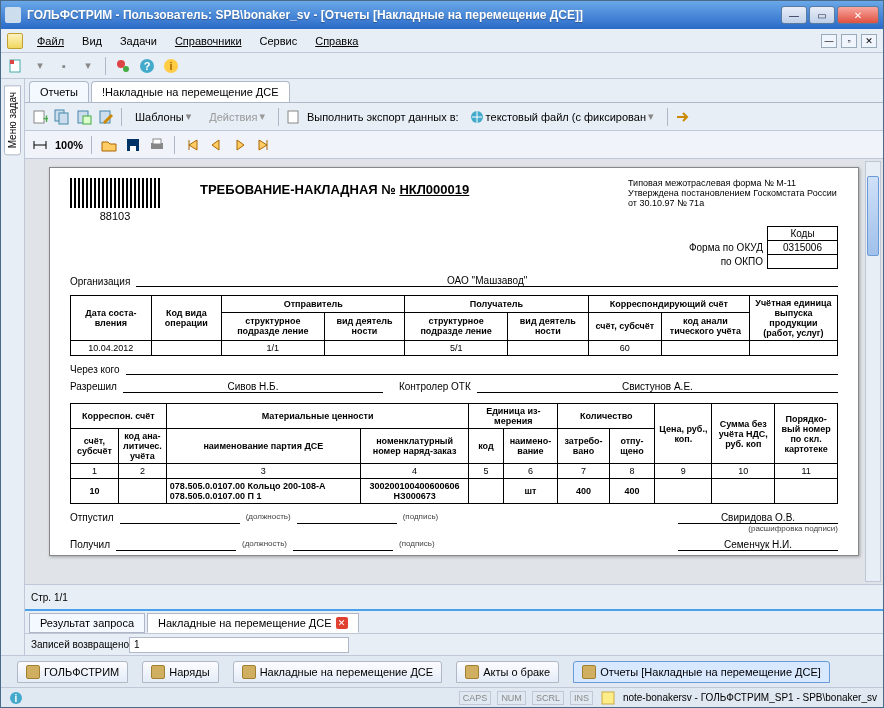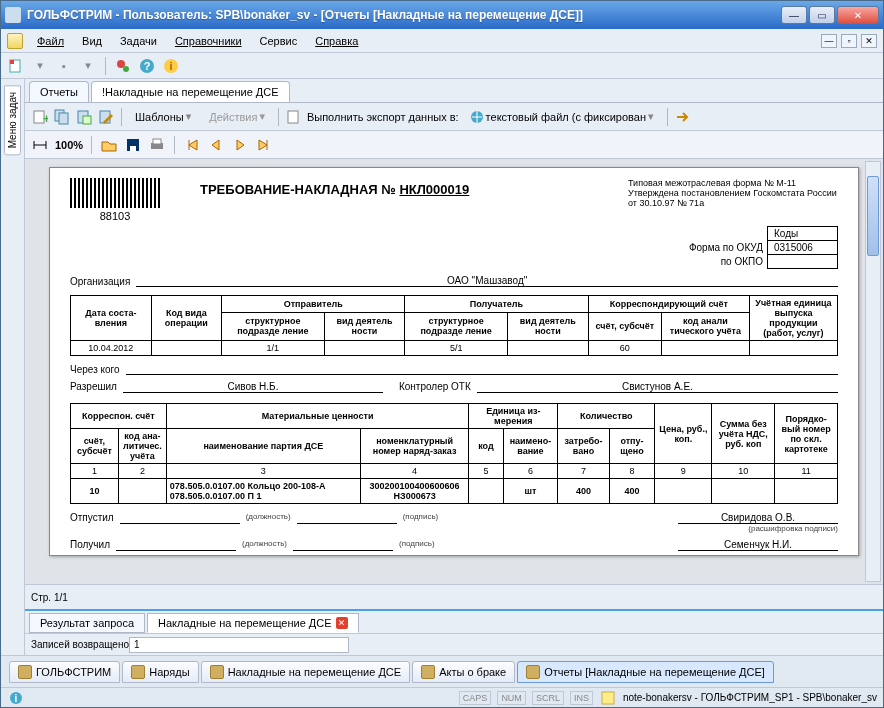--- a/index.html
+++ b/index.html
@@ -33,36 +33,36 @@
 .navarrow { width:18px;height:18px;display:flex;align-items:center;justify-content:center;cursor:pointer; }
 .report-area { flex:1; background:#e0e4e8; overflow:auto; position:relative; padding:8px 20px; }
 .page { background:#fff; border:1px solid #888; margin:0 auto; width:810px; padding:10px 20px 4px; box-shadow:1px 1px 3px rgba(0,0,0,.3); }
 .hdr-row { display:flex; align-items:flex-start; gap:10px; }
 .barcode { font-family:monospace; text-align:center; }
 .barcode-bars { height:30px; width:90px; background:repeating-linear-gradient(90deg,#000 0 2px,#fff 2px 4px); margin-bottom:2px; }
 .doc-title { font-weight:bold; font-size:13px; margin-top:4px; }
 .legal { font-size:9px; text-align:left; }
 .codes { margin-left:auto; font-size:10px; }
 .codes table { border-collapse:collapse; }
-.codes td { border:1px solid #000; padding:1px 6px; }
+.codes td { border:1px solid #000; padding:1px 6px; text-align:center; }
 .org-row { display:flex; align-items:flex-end; margin:6px 0 8px; font-size:10px; gap:6px; }
 .uline { flex:1; border-bottom:1px solid #000; text-align:center; }
 .main-table { border-collapse:collapse; width:100%; font-size:9px; table-layout:fixed; }
 .main-table th, .main-table td { border:1px solid #000; padding:2px 3px; text-align:center; vertical-align:middle; }
 .sig-row { display:flex; margin-top:6px; font-size:10px; gap:6px; }
 .sig-u { border-bottom:1px solid #000; min-width:160px; text-align:center; display:inline-block; }
 .small { font-size:8px; color:#444; }
 .pager-row { height:20px; background:#e8eef5; border-top:1px solid #c0c8d8; display:flex; align-items:center; padding:12px 6px; font-size:10px; }
 .btabs { height:24px; background:#e8eef5; display:flex; align-items:flex-end; padding:0 4px; border-top:2px solid #4aa0ea; }
 .btab { padding:3px 10px; background:#f4f8ff; border:1px solid #b0b8c8; margin-right:2px; cursor:pointer; display:flex; align-items:center; gap:4px; }
 .btab.active { background:#fff; border-bottom-color:#fff; }
 .closex { width:12px;height:12px; background:#e04030; color:#fff; font-size:9px; display:flex;align-items:center;justify-content:center; border-radius:2px; }
 .status-row { height:22px; background:#e8eef5; display:flex; align-items:center; padding:0 6px; border-top:1px solid #c0c8d8; font-size:10px; }
 .status-input { width:220px; height:16px; border:1px solid #b0b8c8; background:#fff; padding:0 4px; font-size:10px; }
-.ftabs { height:32px; background:#e0e8f2; display:flex; align-items:center; padding:0 8px; gap:2px; border-top:1px solid #c0c8d8; }
+.ftabs { height:32px; background:#e0e8f2; display:flex; align-items:center; padding:0 16px; gap:14px; border-top:1px solid #c0c8d8; }
 .ftab { padding:3px 8px; background:linear-gradient(#fcfcff,#e4ecf8); border:1px solid #b0b8c8; border-radius:3px 3px 0 0; cursor:pointer; display:flex; align-items:center; gap:4px; }
 .ftab.active { background:#d8e8ff; border-color:#6a9ad8; }
 .ftab-ico { width:14px;height:14px;background:#d0b060;border:1px solid #a08030; border-radius:2px; }
 .bottom-status { height:20px; background:#e0e8f2; display:flex; align-items:center; padding:0 6px; border-top:1px solid #c0c8d8; font-size:10px; gap:6px; }
 .indic { padding:1px 3px; border:1px solid #c0c8d8; color:#888; font-size:9px; }
 .scrollbar-v { position:absolute; right:2px; top:2px; bottom:2px; width:16px; background:#e8eef5; border:1px solid #c0c8d8; }
 .sb-thumb { position:absolute; left:1px; right:1px; top:14px; height:80px; background:linear-gradient(#d0e0f8,#a0c0ea); border:1px solid #6a9ad8; border-radius:2px; }
 svg { display:block; }
 </style>
 </head>

